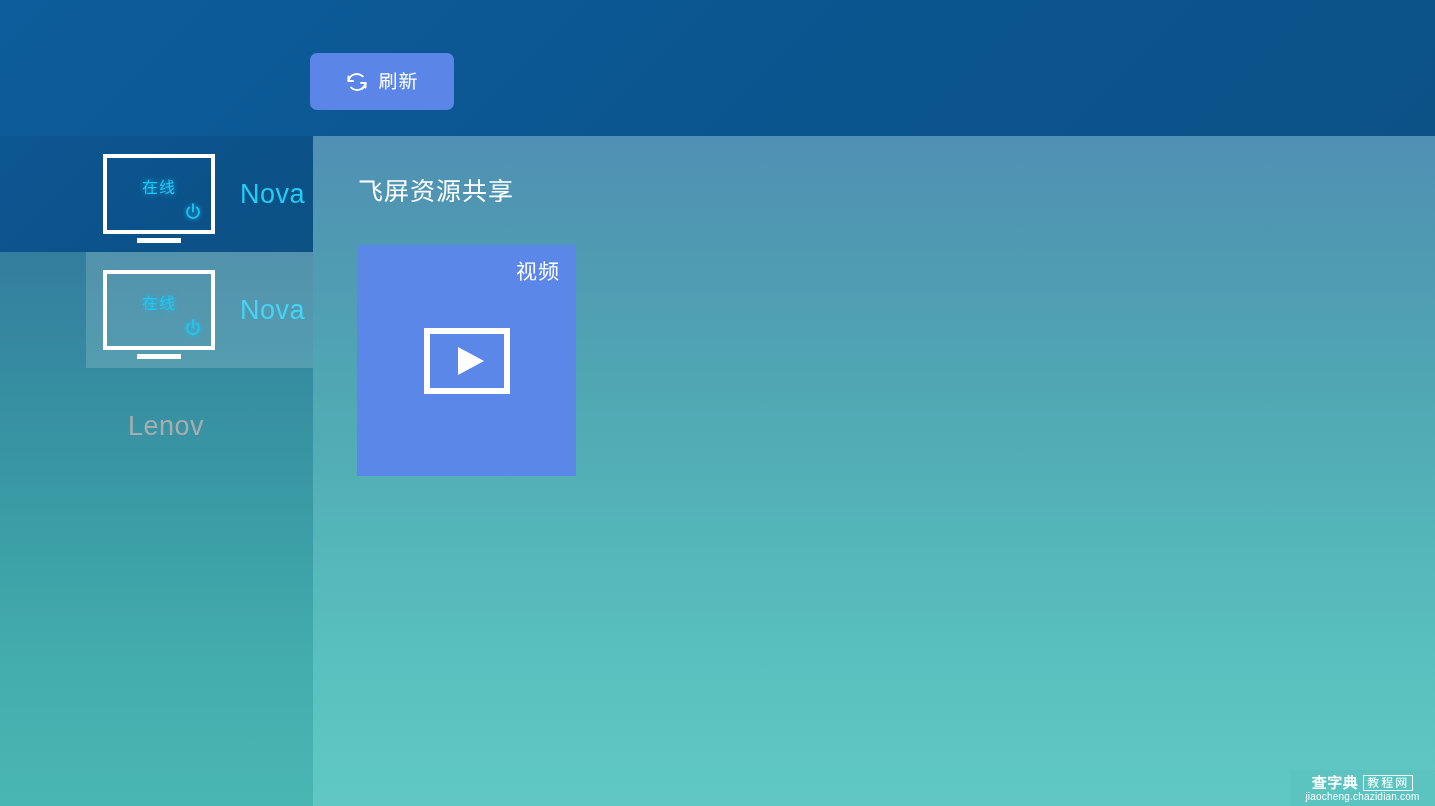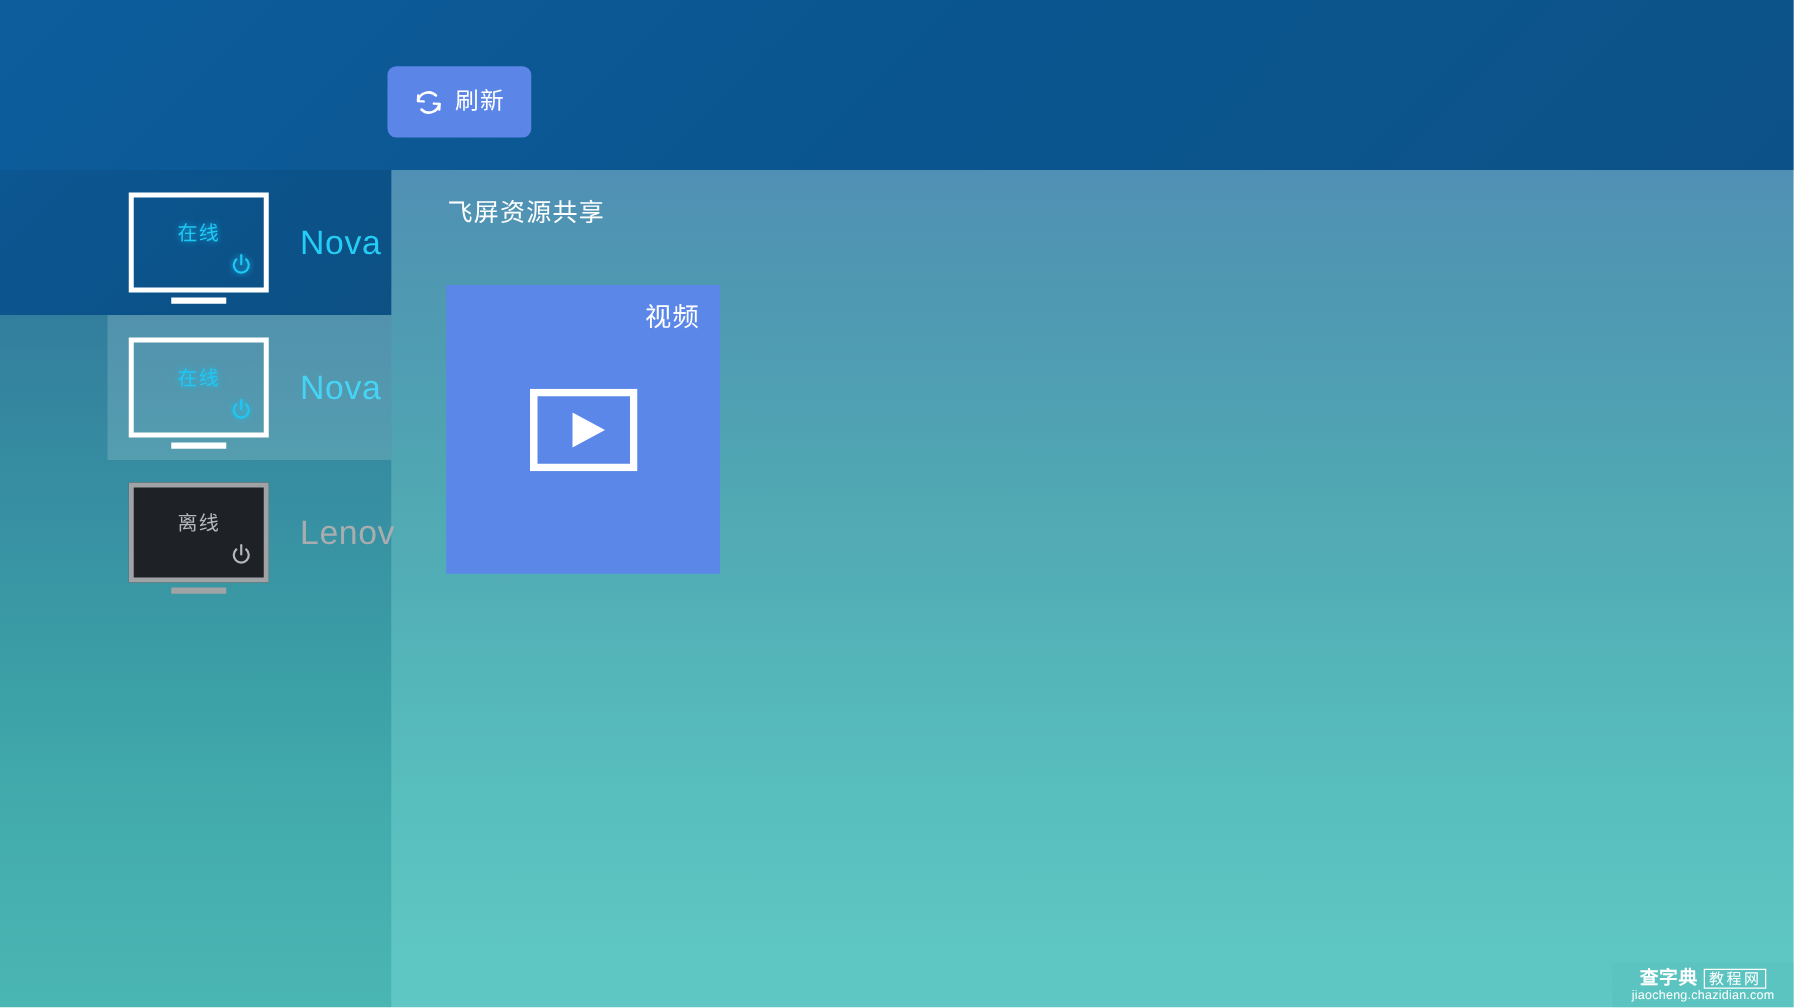--- a/index.html
+++ b/index.html
@@ -81,21 +81,21 @@
     color: #ffffff;
     font-weight: 400;
     letter-spacing: 2px;
     white-space: nowrap;
   }
 
   .refresh-btn {
     position: absolute;
     left: 310px;
     top: 53px;
-    width: 115px;
+    width: 144px;
     height: 57px;
     border: none;
     border-radius: 7px;
     background: #5c85e8;
     display: flex;
     align-items: center;
     justify-content: center;
     gap: 9px;
     cursor: pointer;
     padding: 0;
@@ -204,32 +204,32 @@
     color: #24cdf5;
     white-space: nowrap;
     letter-spacing: 0.5px;
   }
   .device-row.offline .device-name { color: #a9adaf; text-align: right; }
 
   
   .content-title {
     position: absolute;
     left: 358px;
-    top: 161px;
-    font-size: 20px;
+    top: 179px;
+    font-size: 25px;
     line-height: 1;
     color: #ffffff;
     letter-spacing: 1px;
     white-space: nowrap;
   }
 
   .resource-grid {
     position: absolute;
     left: 357px;
-    top: 228px;
+    top: 245px;
     display: flex;
     gap: 22px;
   }
 
   .resource-card {
     position: relative;
     width: 219px;
     height: 231px;
     background: #5b87e8;
     cursor: pointer;
@@ -346,30 +346,20 @@
             <path class="pw" d="M7.3 6.6a7.2 7.2 0 1 0 9.4 0" stroke-width="2.1" stroke-linecap="round"></path>
             <line class="pw" x1="12" y1="2.6" x2="12" y2="11.4" stroke-width="2.1" stroke-linecap="round"></line>
           </svg>
         </span>
         <span class="monitor-stand"></span>
       </div>
       <span class="device-name">Nova</span>
     </div>
 
     <div class="device-row row-2 offline">
-      <div class="monitor offline">
-        <span class="monitor-status">离线</span>
-        <span>
-          <svg class="power-icon" viewBox="0 0 24 24" fill="none">
-            <path class="pw" d="M7.3 6.6a7.2 7.2 0 1 0 9.4 0" stroke-width="2.1" stroke-linecap="round"></path>
-            <line class="pw" x1="12" y1="2.6" x2="12" y2="11.4" stroke-width="2.1" stroke-linecap="round"></line>
-          </svg>
-        </span>
-        <span class="monitor-stand"></span>
-      </div>
       <span class="device-name">Lenov</span>
     </div>
 
   </div>
 
   <div class="content-title">飞屏资源共享</div>
 
   <div class="resource-grid">
     <div class="resource-card">
       <span class="card-label">视频</span>

